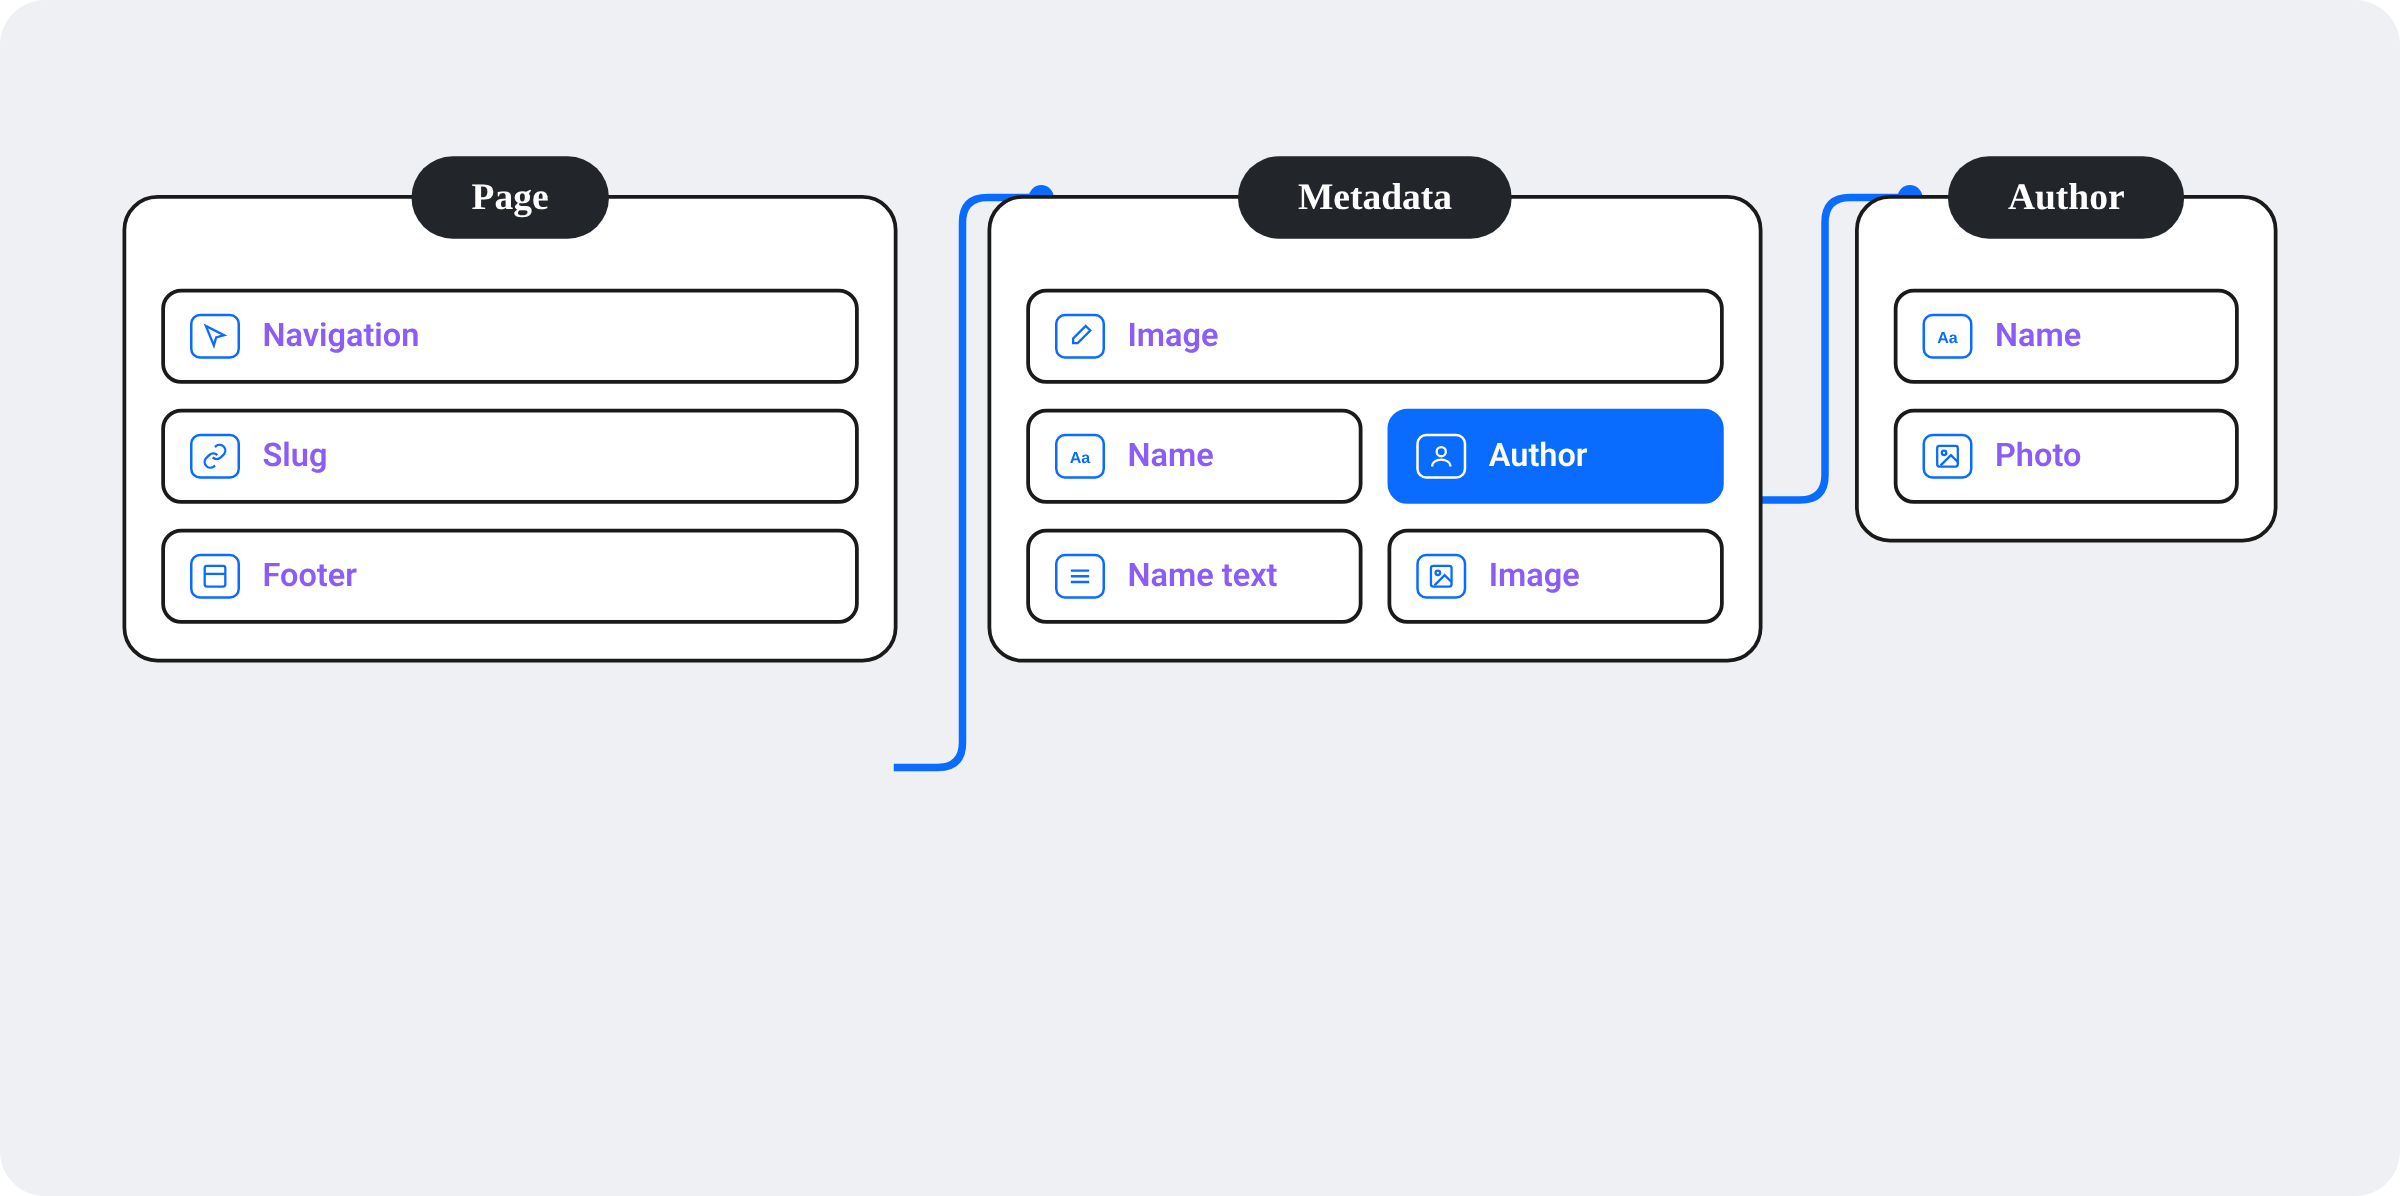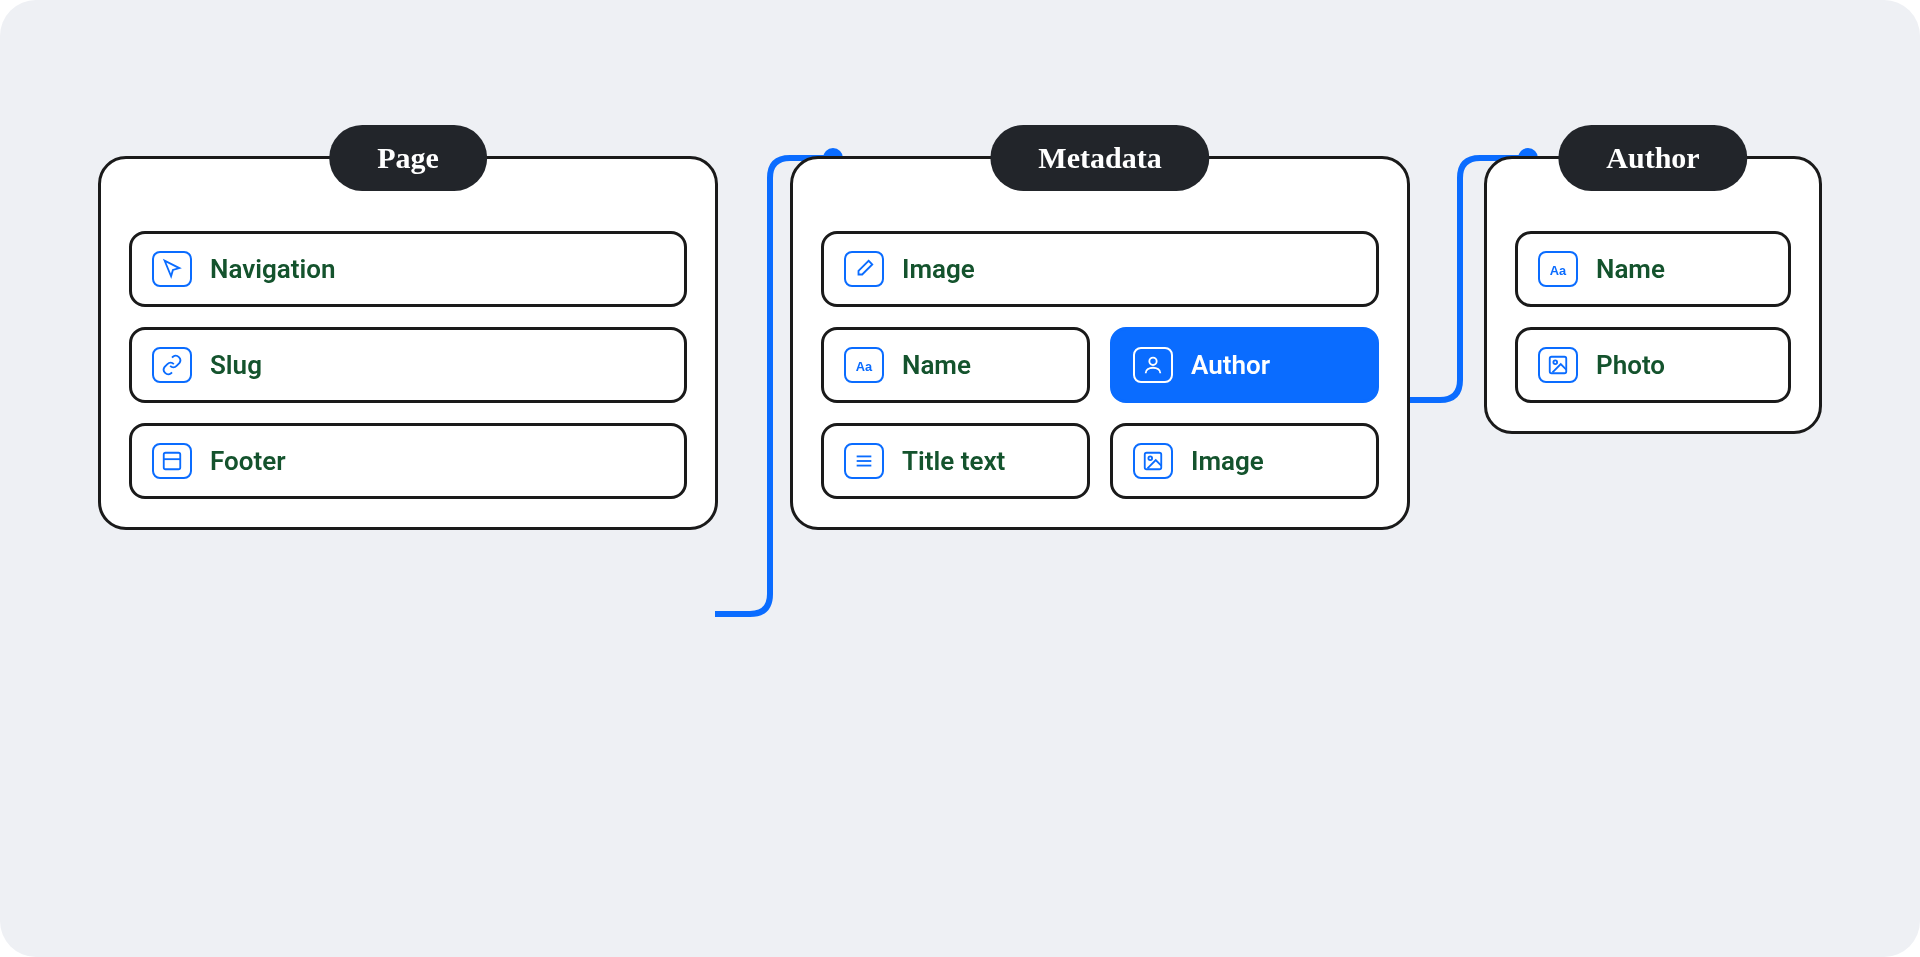--- a/index.html
+++ b/index.html
@@ -83,21 +83,21 @@
   }
   .field.active .icon-box {
     border-color: #ffffff;
     color: #ffffff;
     background: transparent;
   }
   .icon-box svg { width: 22px; height: 22px; }
   .field-label {
     font-size: 26px;
     font-weight: 600;
-    color: #14532d;
+    color: #8b5cf6;
   }
 
   
   #panel-page    { left: 98px;  top: 156px; width: 620px; }
   #panel-article { left: 790px; top: 156px; width: 620px; }
   #panel-author  { left: 1484px; top: 156px; width: 338px; }
 </style>
 </head>
 <body>
 
@@ -176,21 +176,21 @@
       </div>
       <div class="field-row2">
         <div class="field half">
           <span class="icon-box">
             <svg viewBox="0 0 24 24" fill="none" stroke="currentColor" stroke-width="2">
                 <line x1="4" y1="7" x2="20" y2="7"></line>
                 <line x1="4" y1="12" x2="20" y2="12"></line>
                 <line x1="4" y1="17" x2="20" y2="17"></line>
               </svg>
           </span>
-          <span class="field-label">Title text</span>
+          <span class="field-label">Name text</span>
         </div>
         <div class="field half">
           <span class="icon-box">
             <svg viewBox="0 0 24 24" fill="none" stroke="currentColor" stroke-width="2">
                 <rect x="3" y="3" width="18" height="18" rx="2"></rect>
                 <circle cx="9" cy="9" r="2"></circle>
                 <path d="M21 17l-6-6-9 9"></path>
               </svg>
           </span>
           <span class="field-label">Image</span>

